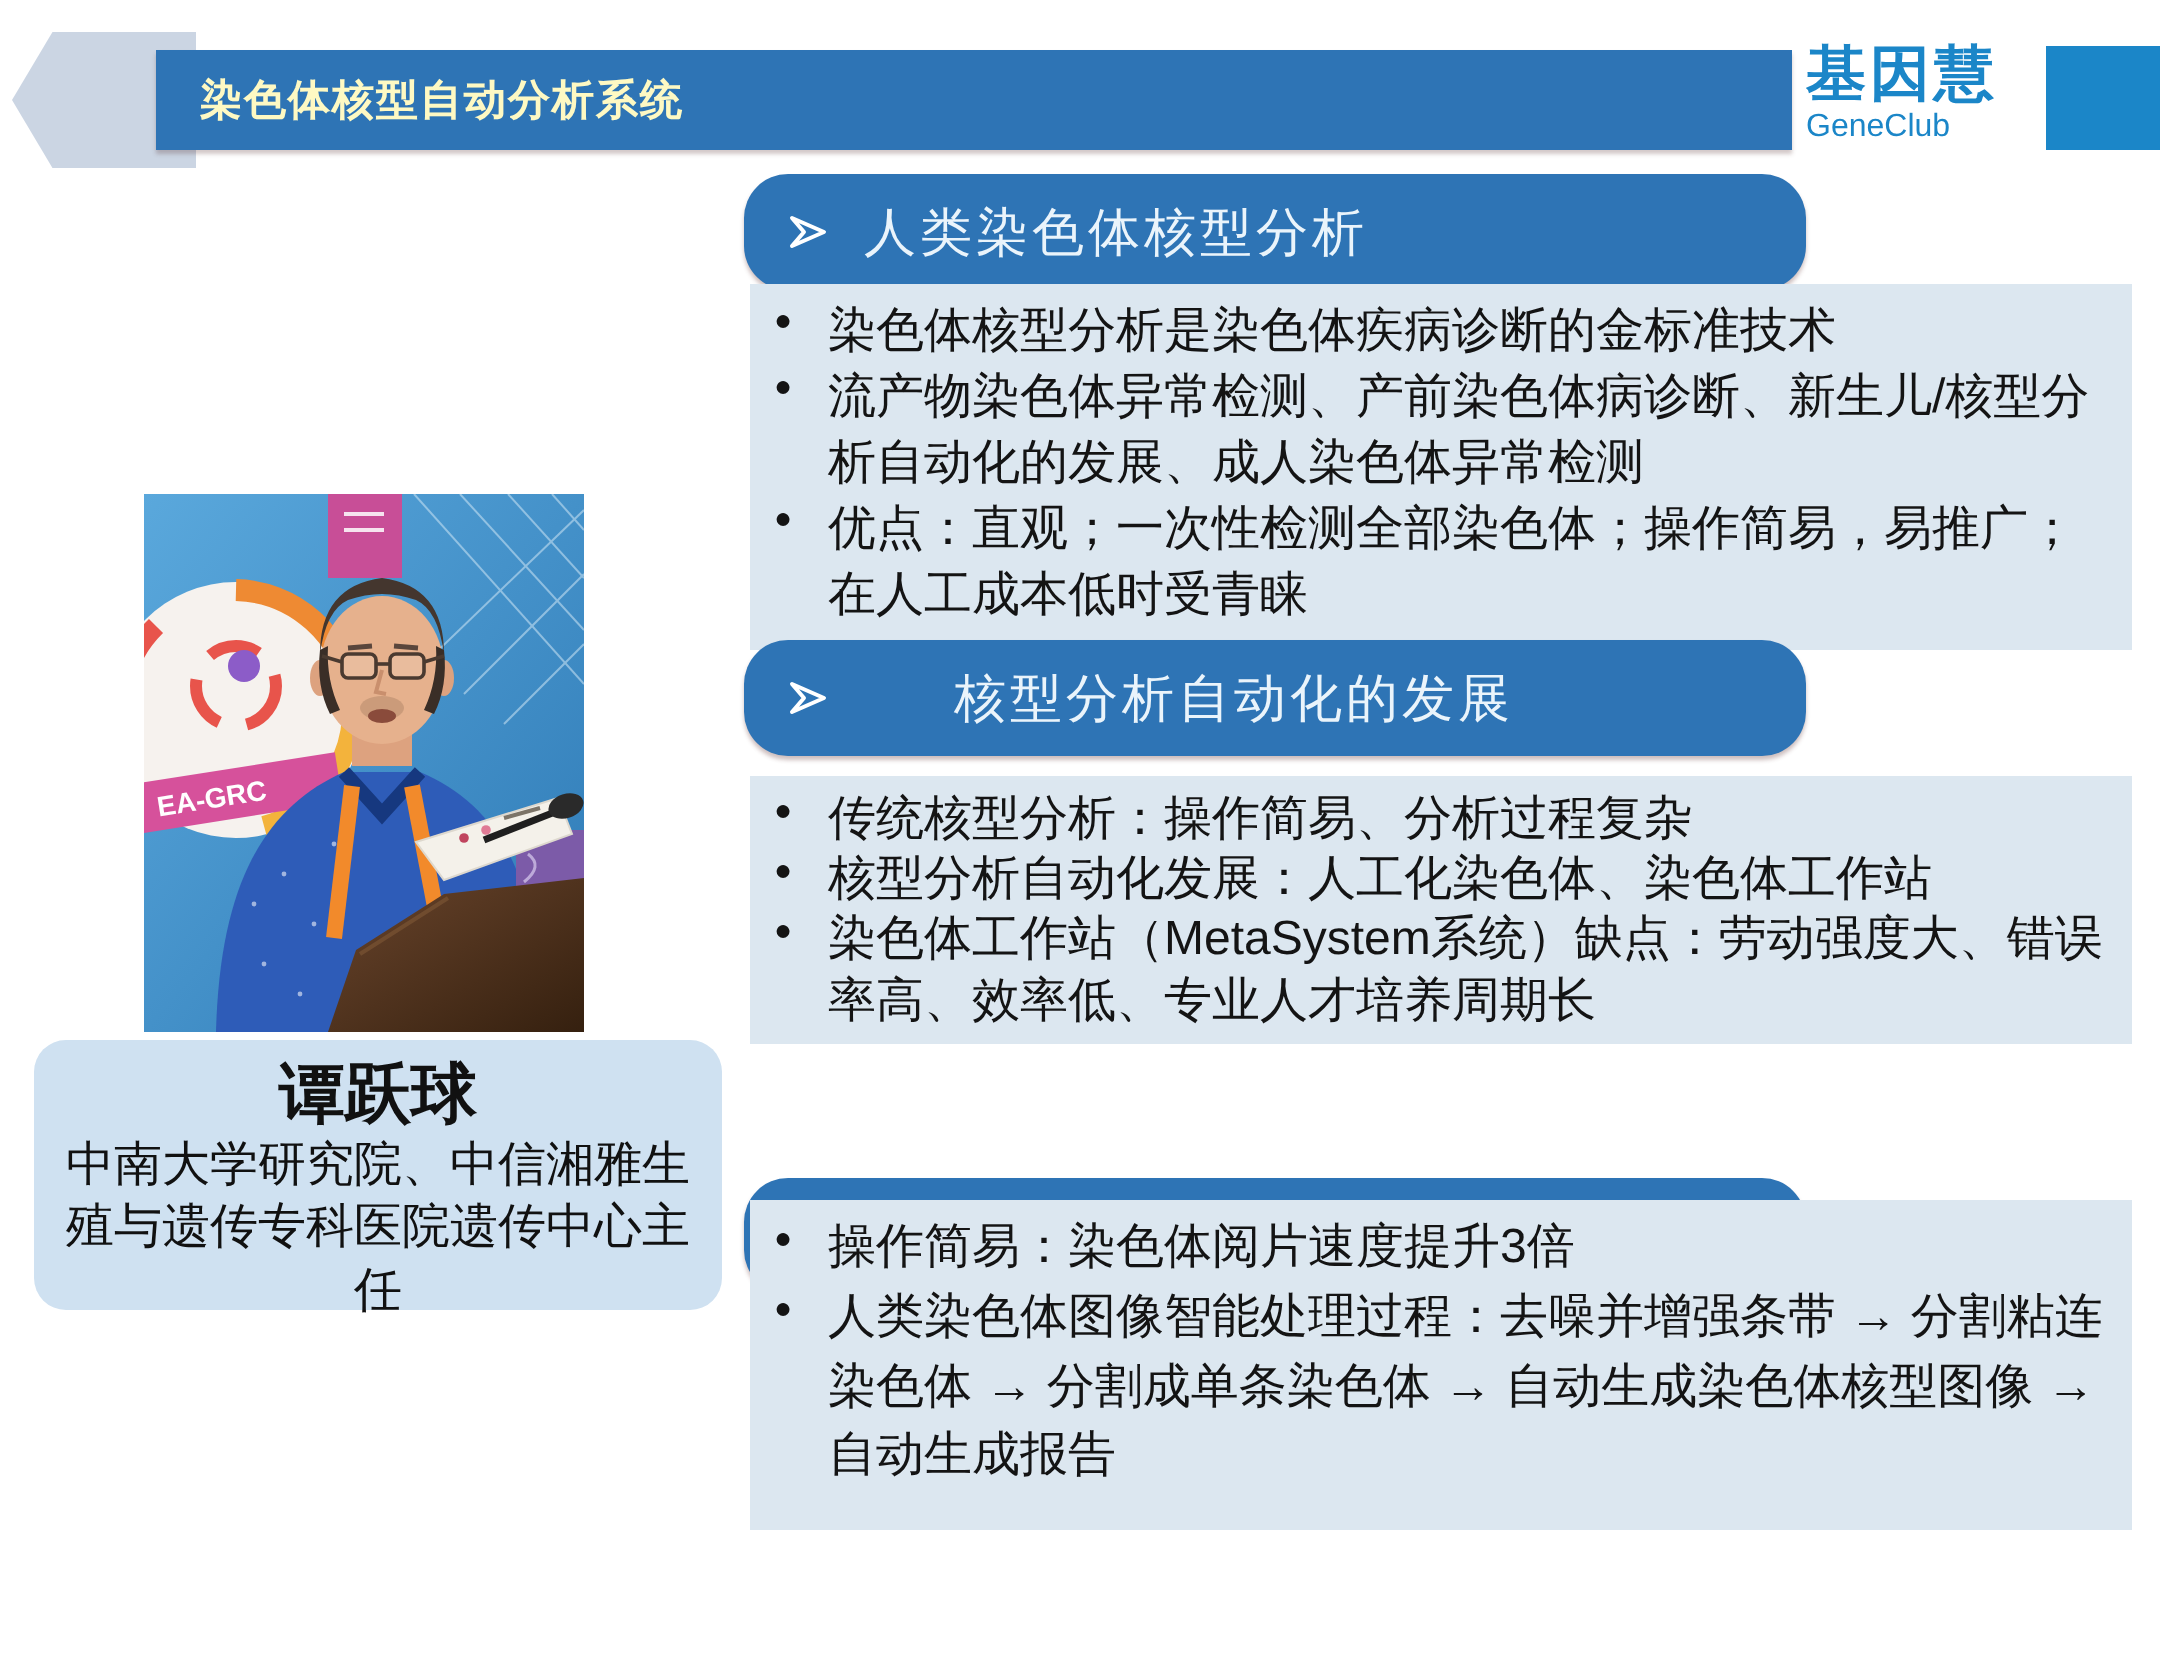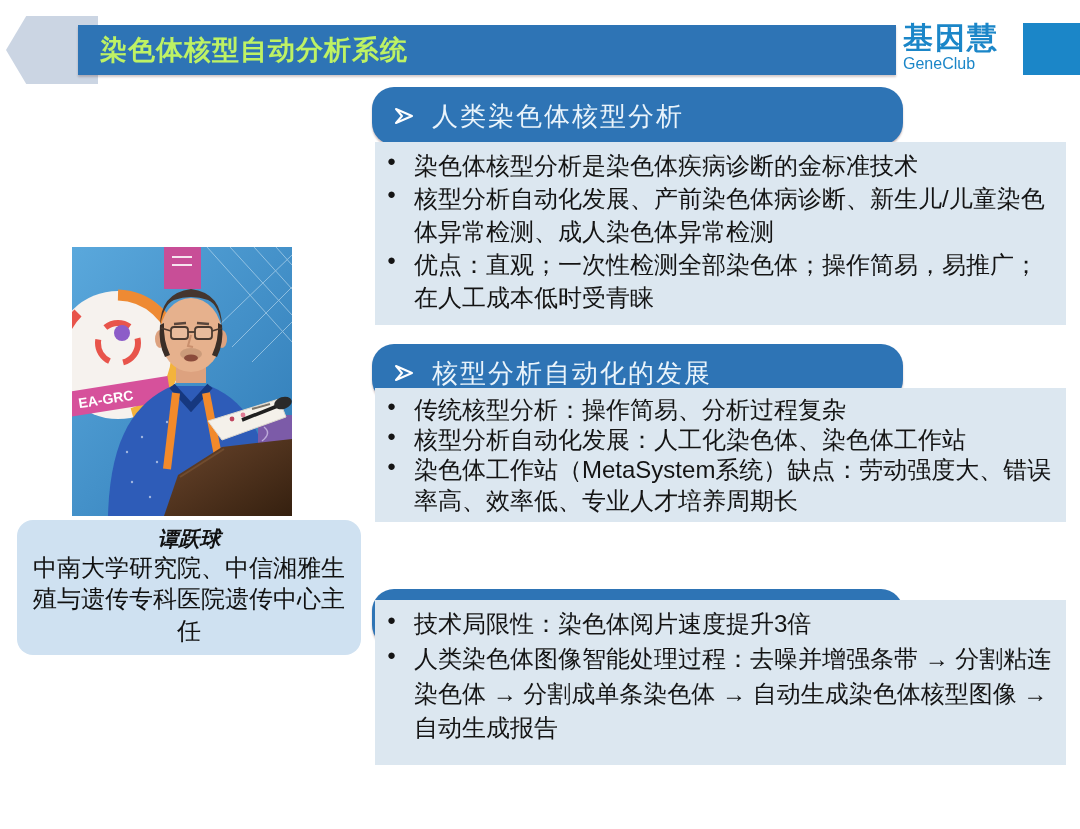--- a/index.html
+++ b/index.html
@@ -11,44 +11,44 @@
   .title-chevron{
     position:absolute;left:6px;top:16px;width:92px;height:68px;background:#CBD5E3;
     clip-path:polygon(100% 0,22% 0,0 50%,22% 100%,100% 100%);
   }
   .title-bar{
     position:absolute;left:78px;top:25px;width:818px;height:50px;background:#2E74B5;
     box-shadow:0 2px 2px rgba(80,40,40,.25);
     display:flex;align-items:center;
   }
   .title-bar .t{
-    padding-left:22px;color:#bef264;font-size:27px;font-weight:bold;letter-spacing:1px;white-space:nowrap;
+    padding-left:22px;color:#fef9c3;font-size:21px;font-weight:bold;letter-spacing:1px;white-space:nowrap;
   }
   
   .logo{position:absolute;left:903px;top:22px;width:118px;text-align:left;color:#1B86C8;}
   .logo .name{font-size:30px;font-weight:bold;letter-spacing:2px;line-height:1.05;}
   .logo .sub{font-size:16px;line-height:1.1;margin-top:1px;}
   .logo-square{position:absolute;left:1023px;top:23px;width:57px;height:52px;background:#1B86C8;}
   
   .photo{position:absolute;left:72px;top:247px;width:220px;height:269px;overflow:hidden;}
   .caption{
     position:absolute;left:17px;top:520px;width:344px;height:135px;box-sizing:border-box;
     background:#CFE1F1;border-radius:16px;padding:6px 10px;text-align:center;color:#111;
   }
-  .caption .name{font-size:21px;font-weight:bold;line-height:1.25;font-style:italic;}
+  .caption .name{font-size:33px;font-weight:bold;line-height:1.25;}
   .caption .org{font-size:24px;line-height:1.3;}
   
   .pill{
     position:absolute;left:372px;width:531px;height:58px;background:#2E74B5;border-radius:22px;
     box-shadow:0 2px 2px rgba(90,40,40,.3);
     display:flex;align-items:center;padding-left:20px;box-sizing:border-box;
   }
   .pill .arrow{flex:none;margin-right:16px;display:block;}
   .pill .h{color:#EAF4FB;font-size:26px;letter-spacing:2px;white-space:nowrap;}
-  #pill-1{top:87px;} #pill-2{top:344px;} #pill-3{top:553px;margin-top:36px;}
+  #pill-1{top:87px;} #pill-2{top:320px;gap:45px;} #pill-3{top:553px;margin-top:36px;}
   
   .box{
     position:absolute;left:375px;width:691px;box-sizing:border-box;background:#DCE7F0;
     padding:7px 12px 9px 12px;color:#141414;font-size:24px;line-height:1.38;overflow:hidden;
   }
   #box-1{top:142px;height:183px;}
   #box-2{top:388px;height:134px;line-height:1.26;}
   #box-3{top:600px;height:165px;line-height:1.45;}
   .bullet{display:flex;align-items:flex-start;}
   .bullet .dot{flex:none;width:27px;font-size:15px;transform:translateY(2px);}
@@ -180,21 +180,21 @@
     </svg>
     <span class="h">人类染色体核型分析</span>
   </div>
   <div class="box" id="box-1">
     <div class="bullet">
       <span class="dot">●</span>
       <span class="btext">染色体核型分析是染色体疾病诊断的金标准技术</span>
     </div>
     <div class="bullet">
       <span class="dot">●</span>
-      <span class="btext">核型分析自动化发展、产前染色体病诊断、新生儿/儿童染色体异常检测、成人染色体异常检测</span>
+      <span class="btext">流产物染色体异常检测、产前染色体病诊断、新生儿/核型分析自动化的发展、成人染色体异常检测</span>
     </div>
     <div class="bullet">
       <span class="dot">●</span>
       <span class="btext">优点：直观；一次性检测全部染色体；操作简易，易推广；在人工成本低时受青睐</span>
     </div>
   </div>
 
   <div class="pill" id="pill-2">
     <svg class="arrow" width="24" height="24" viewBox="0 0 24 24">
       <path d="M4 5 L20 12 L4 19 L10 12 Z" fill="none" stroke="#ffffff" stroke-width="2" stroke-linejoin="round"></path>
@@ -218,21 +218,21 @@
 
   <div class="pill" id="pill-3">
     <svg class="arrow" width="24" height="24" viewBox="0 0 24 24">
       <path d="M4 5 L20 12 L4 19 L10 12 Z" fill="none" stroke="#ffffff" stroke-width="2" stroke-linejoin="round"></path>
     </svg>
     <span class="h">人类染色体图像智能处理</span>
   </div>
   <div class="box" id="box-3">
     <div class="bullet">
       <span class="dot">●</span>
-      <span class="btext">技术局限性：染色体阅片速度提升3倍</span>
+      <span class="btext">操作简易：染色体阅片速度提升3倍</span>
     </div>
     <div class="bullet">
       <span class="dot">●</span>
       <span class="btext">人类染色体图像智能处理过程：去噪并增强条带 → 分割粘连染色体 → 分割成单条染色体 → 自动生成染色体核型图像 → 自动生成报告</span>
     </div>
   </div>
 
 </div>
 
 </body></html>

